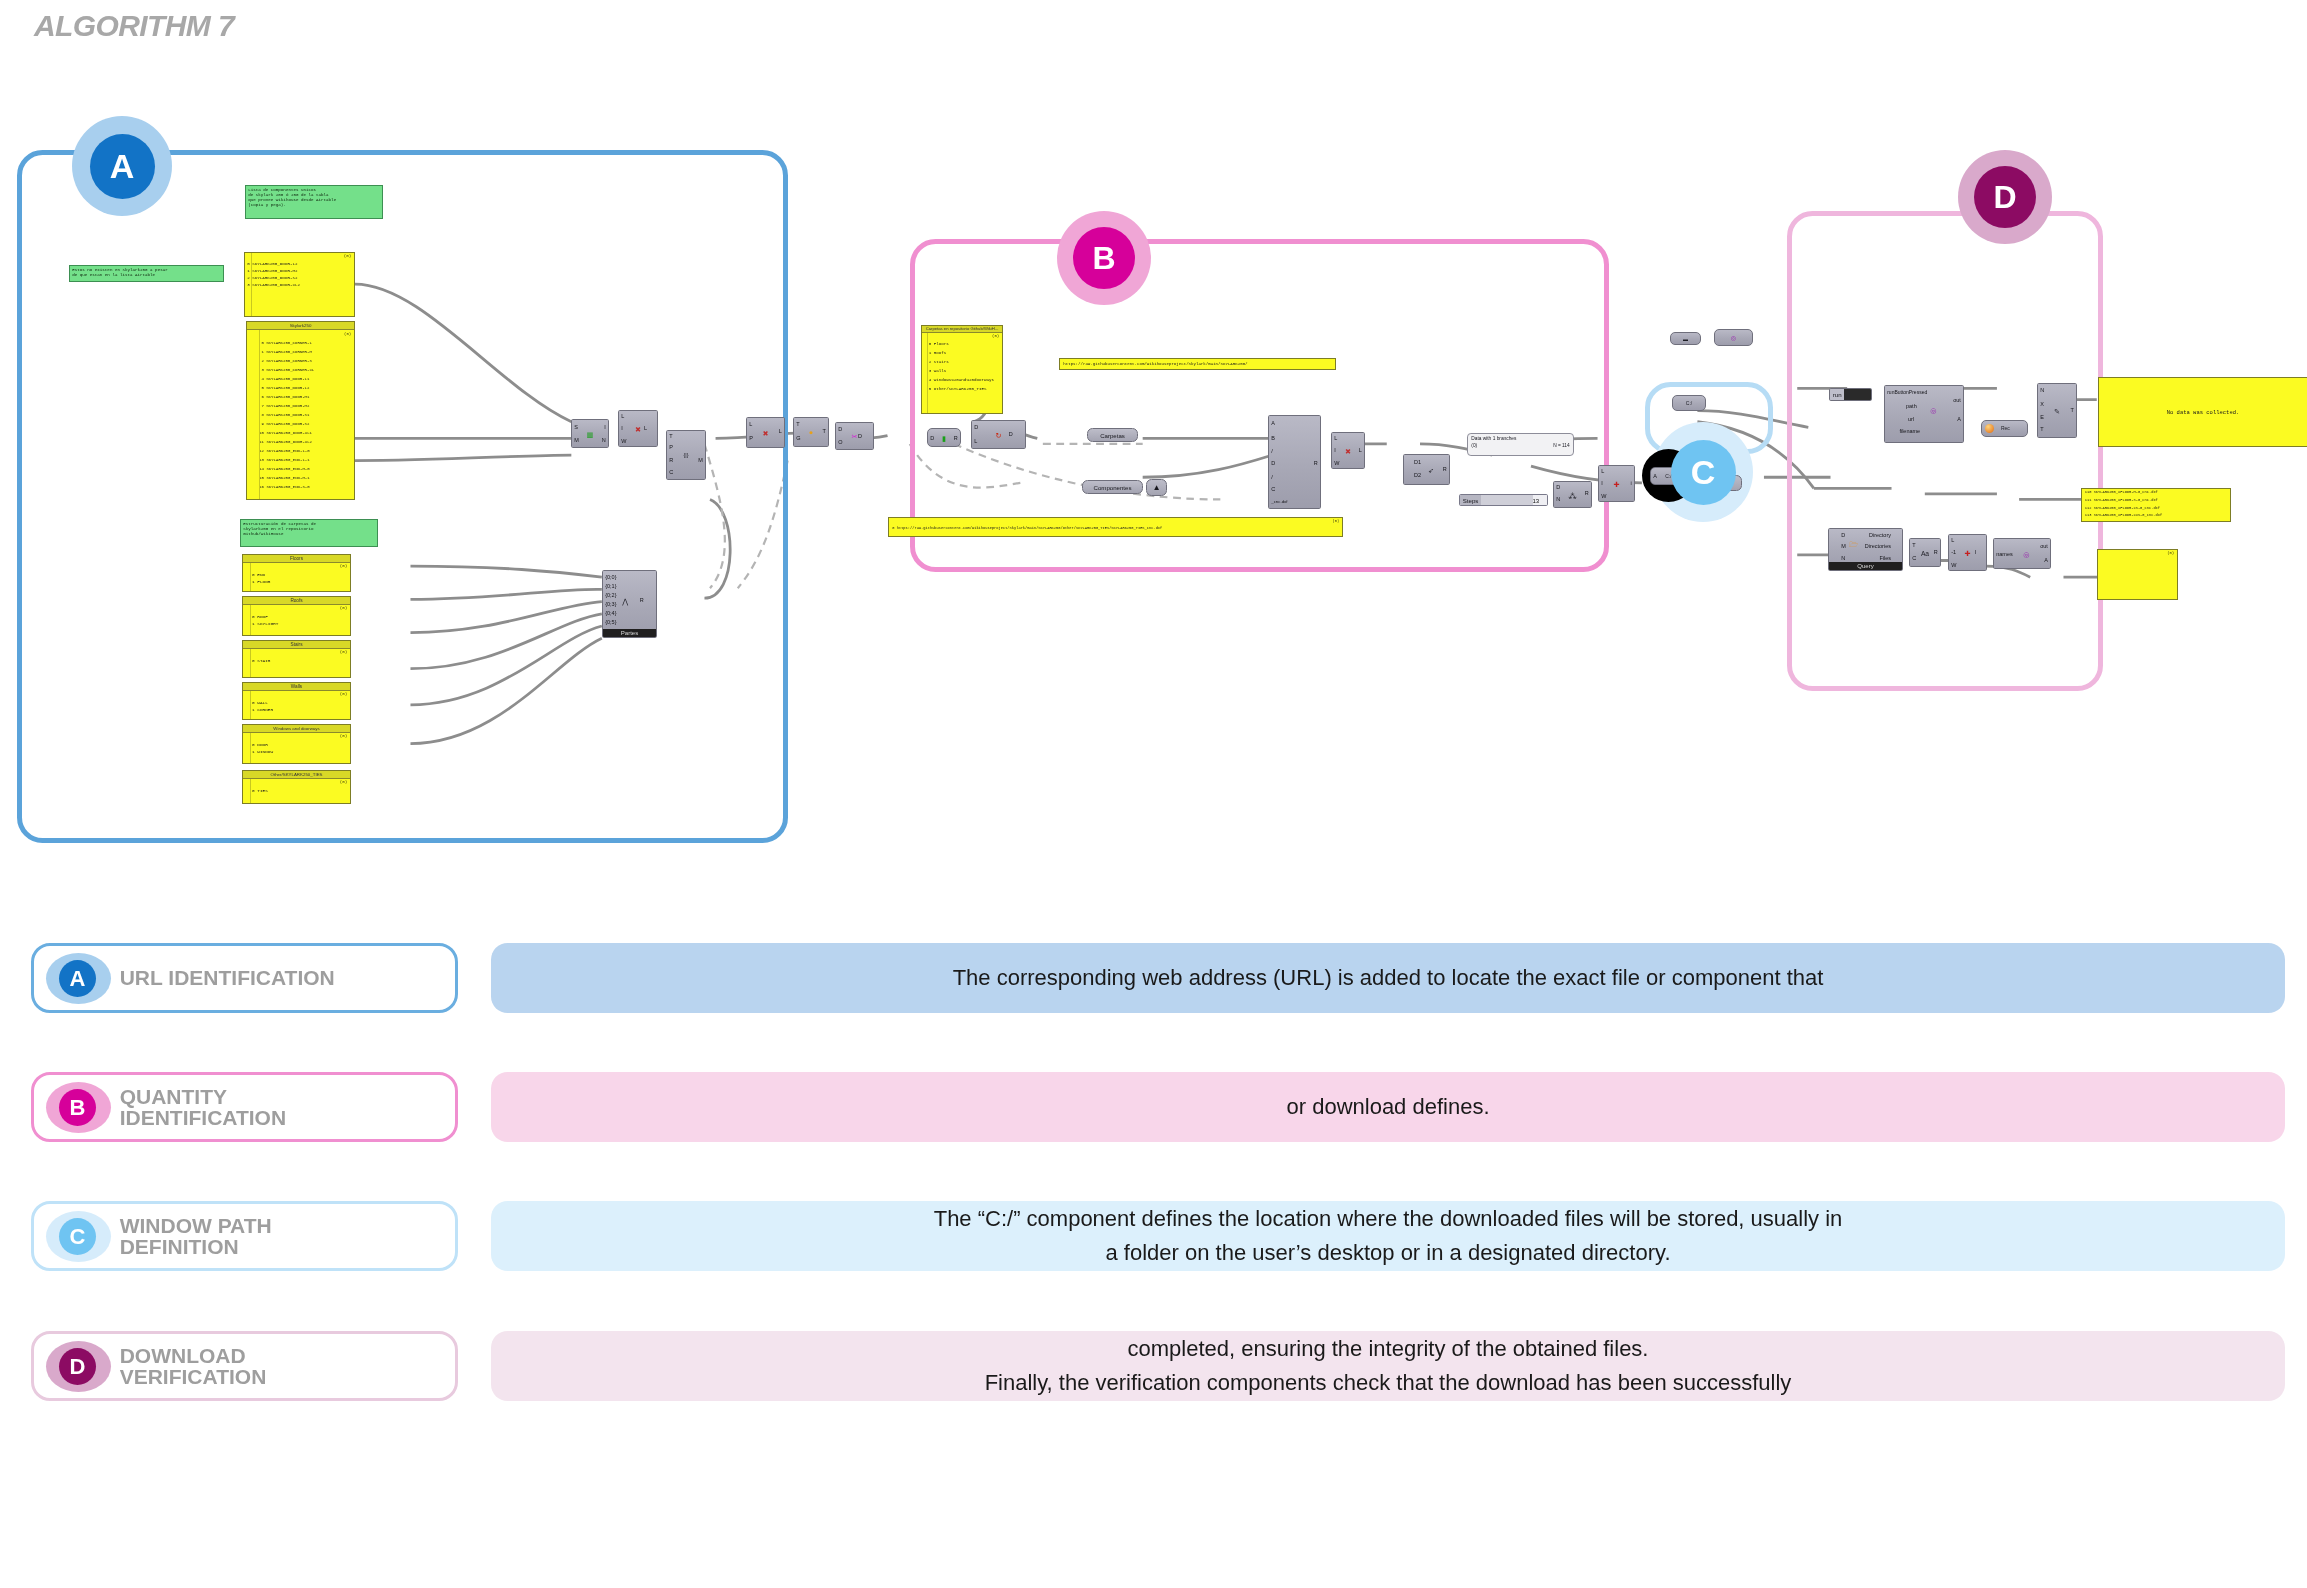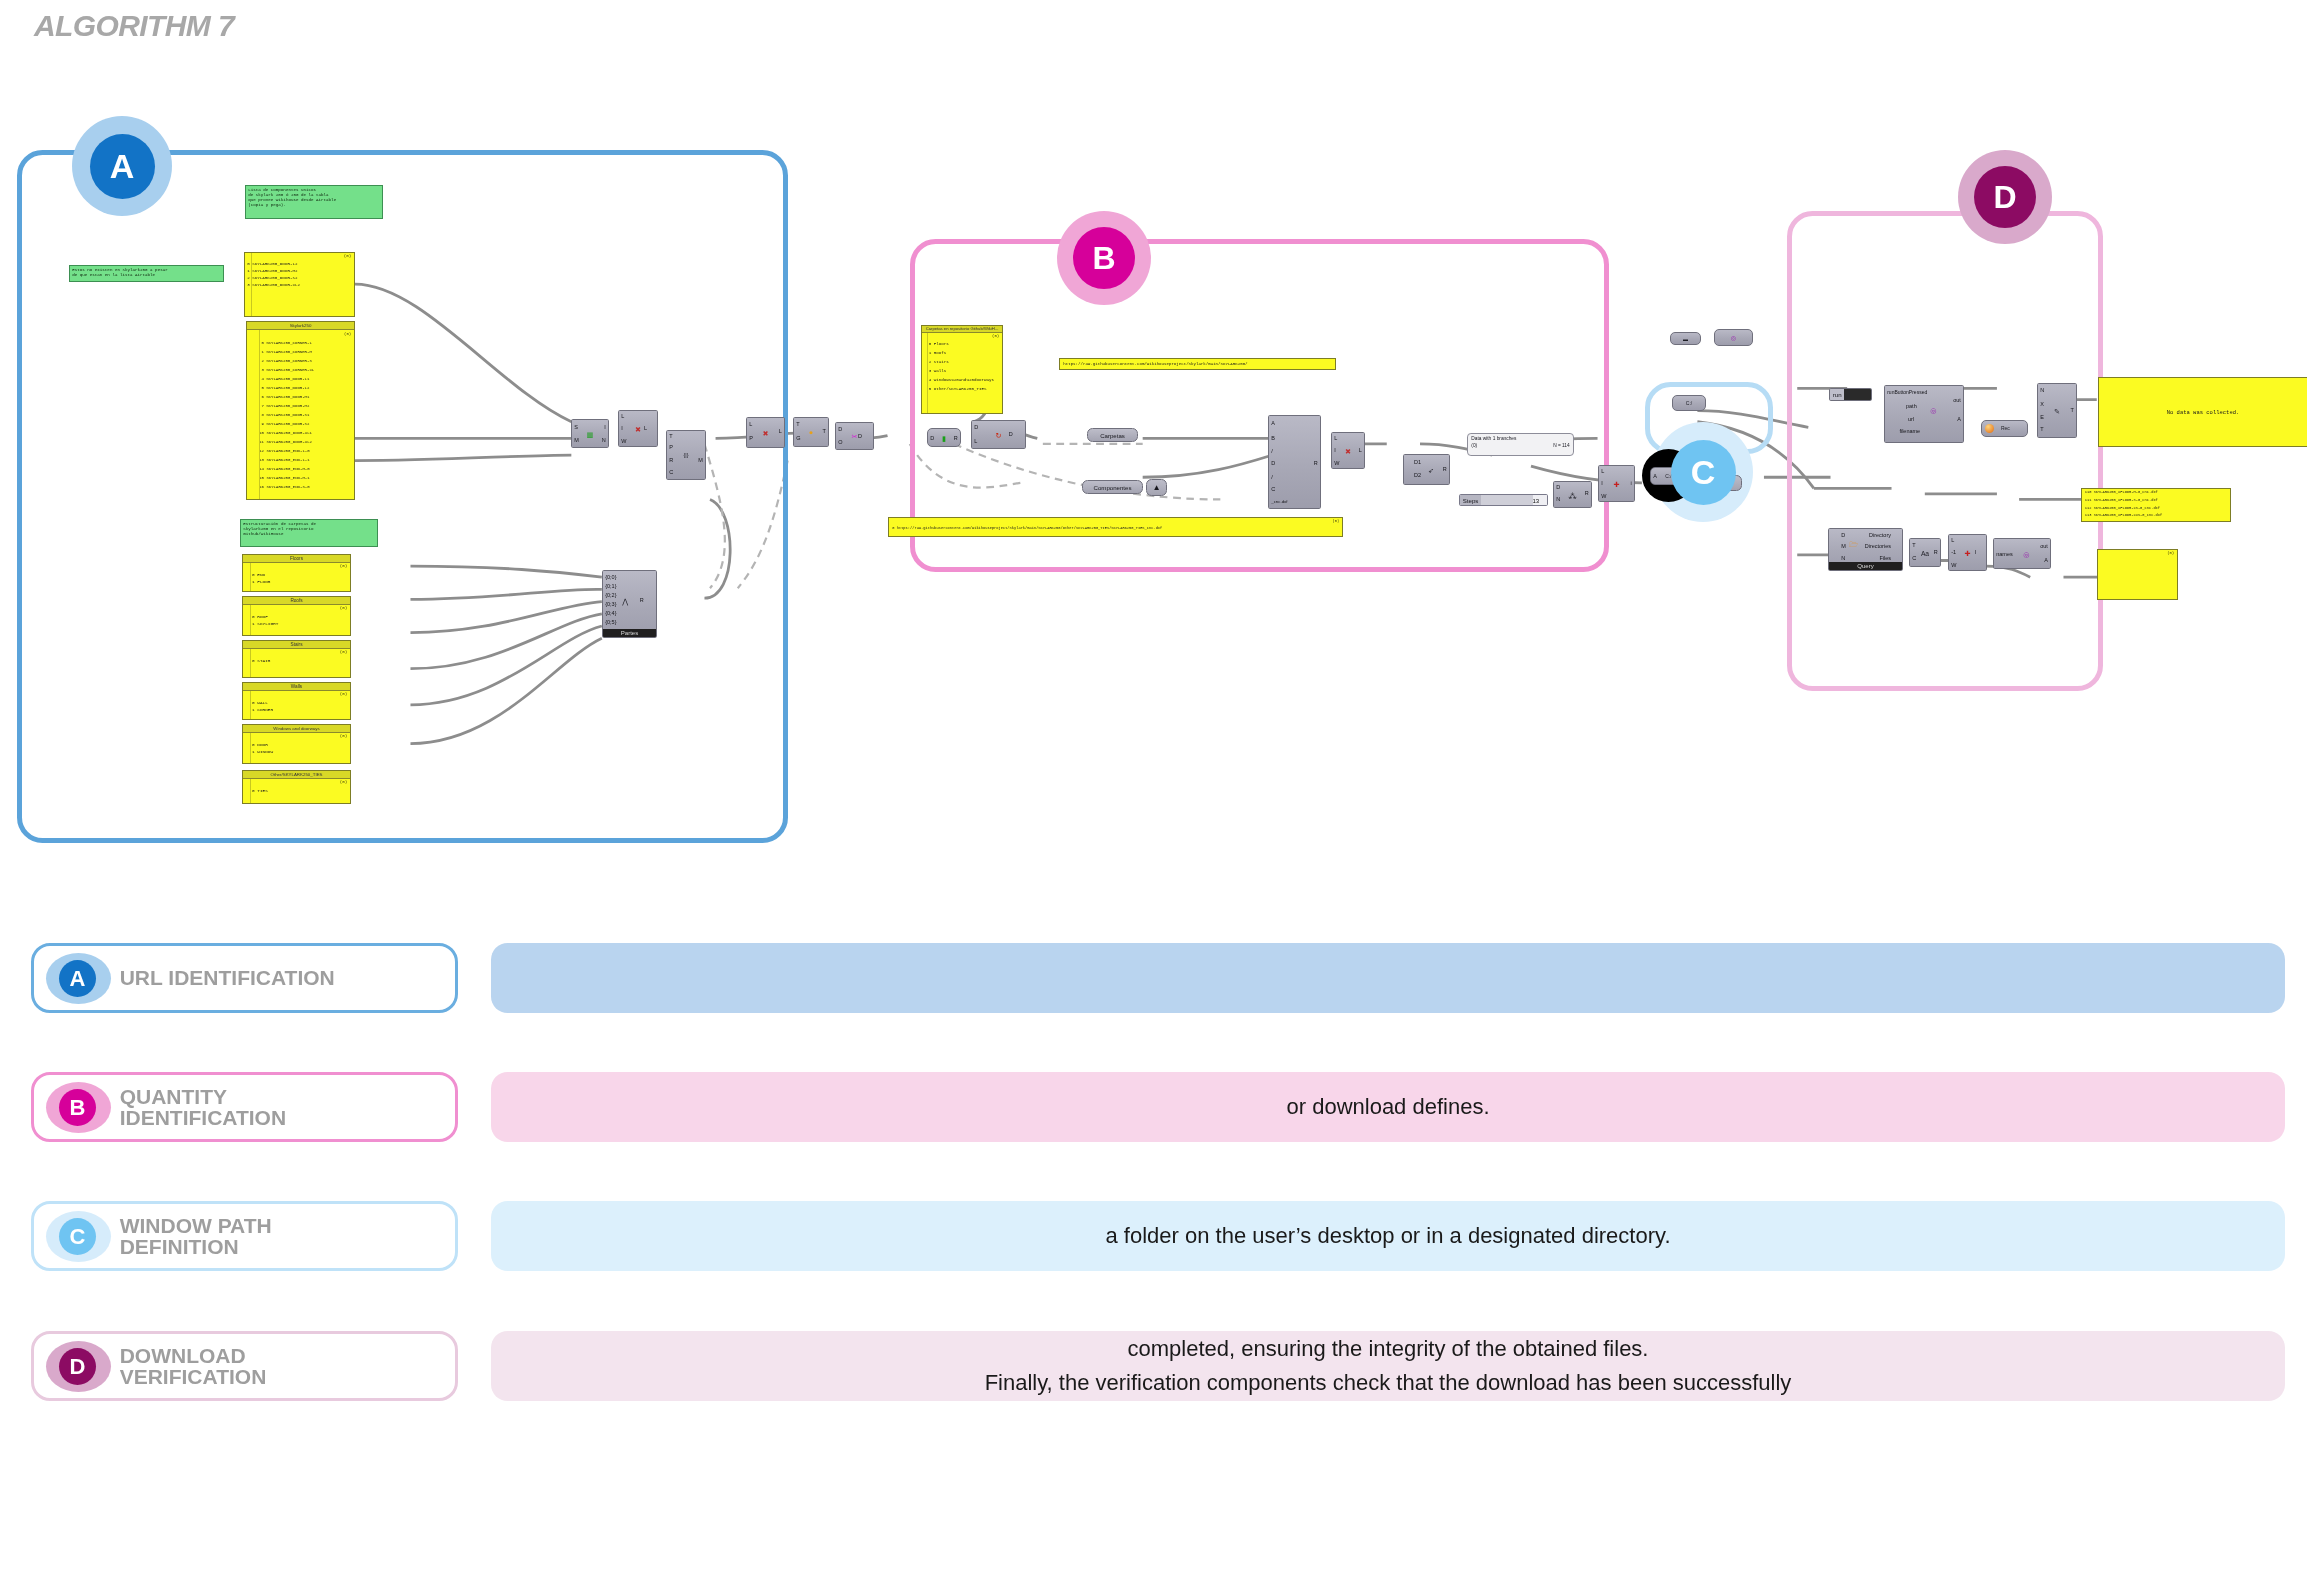--- a/index.html
+++ b/index.html
@@ -546,20 +546,21 @@
     <div class="lchip" style="top:0; height:70px; border-color:#6aaee0;">
       <div class="bwrap">
         <div class="bhalo" style="background:#a8cfee;"></div>
         <div class="bcore" style="background:#1273c6;">
           <span>A</span>
         </div>
       </div>
       <div class="ltxt">URL IDENTIFICATION</div>
     </div>
     <div class="ldesc" style="top:0; height:70px; background:#b9d4ef;">
+      <span>The corresponding web address (URL) is added to locate the exact file or component that</span>
     </div>
   </div>
 
   <div class="lrow" style="top:129px; height:72px;">
     <div class="lchip" style="top:0; height:70px; border-color:#f08fd0;">
       <div class="bwrap">
         <div class="bhalo" style="background:#f0a6d6;"></div>
         <div class="bcore" style="background:#d6009a;">
           <span>B</span>
         </div>
@@ -581,20 +582,21 @@
         <div class="bcore" style="background:#6fc4f2;">
           <span>C</span>
         </div>
       </div>
       <div class="ltxt">
         <div>WINDOW PATH</div>
         <div>DEFINITION</div>
       </div>
     </div>
     <div class="ldesc" style="top:0; height:70px; background:#dcf0fc;">
+      <span>The “C:/” component defines the location where the downloaded files will be stored, usually in</span>
       <span>a folder on the user’s desktop or in a designated directory.</span>
     </div>
   </div>
 
   <div class="lrow" style="top:388px; height:72px;">
     <div class="lchip" style="top:0; height:70px; border-color:#e8cade;">
       <div class="bwrap">
         <div class="bhalo" style="background:#d9a9cb;"></div>
         <div class="bcore" style="background:#8c0b63;">
           <span>D</span>

